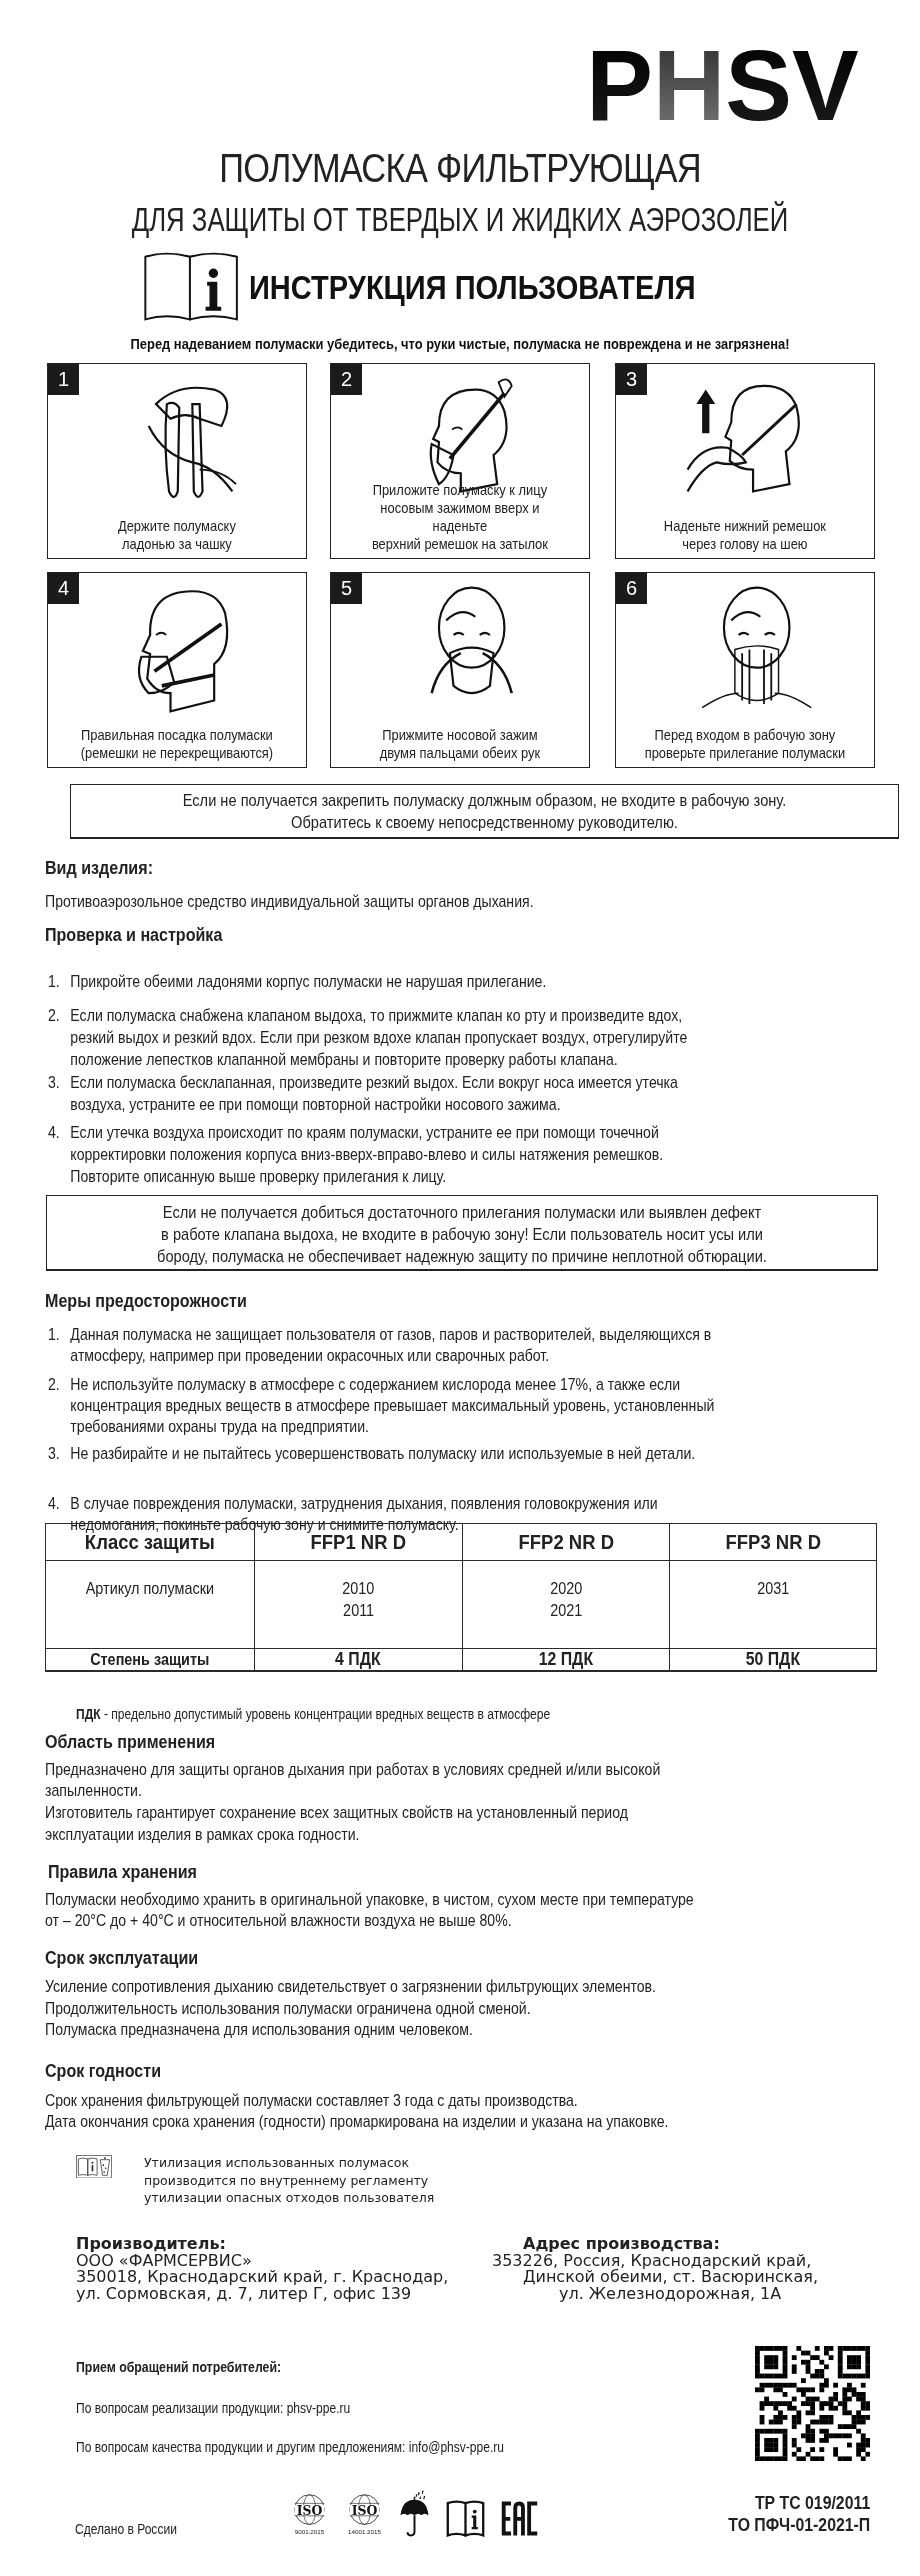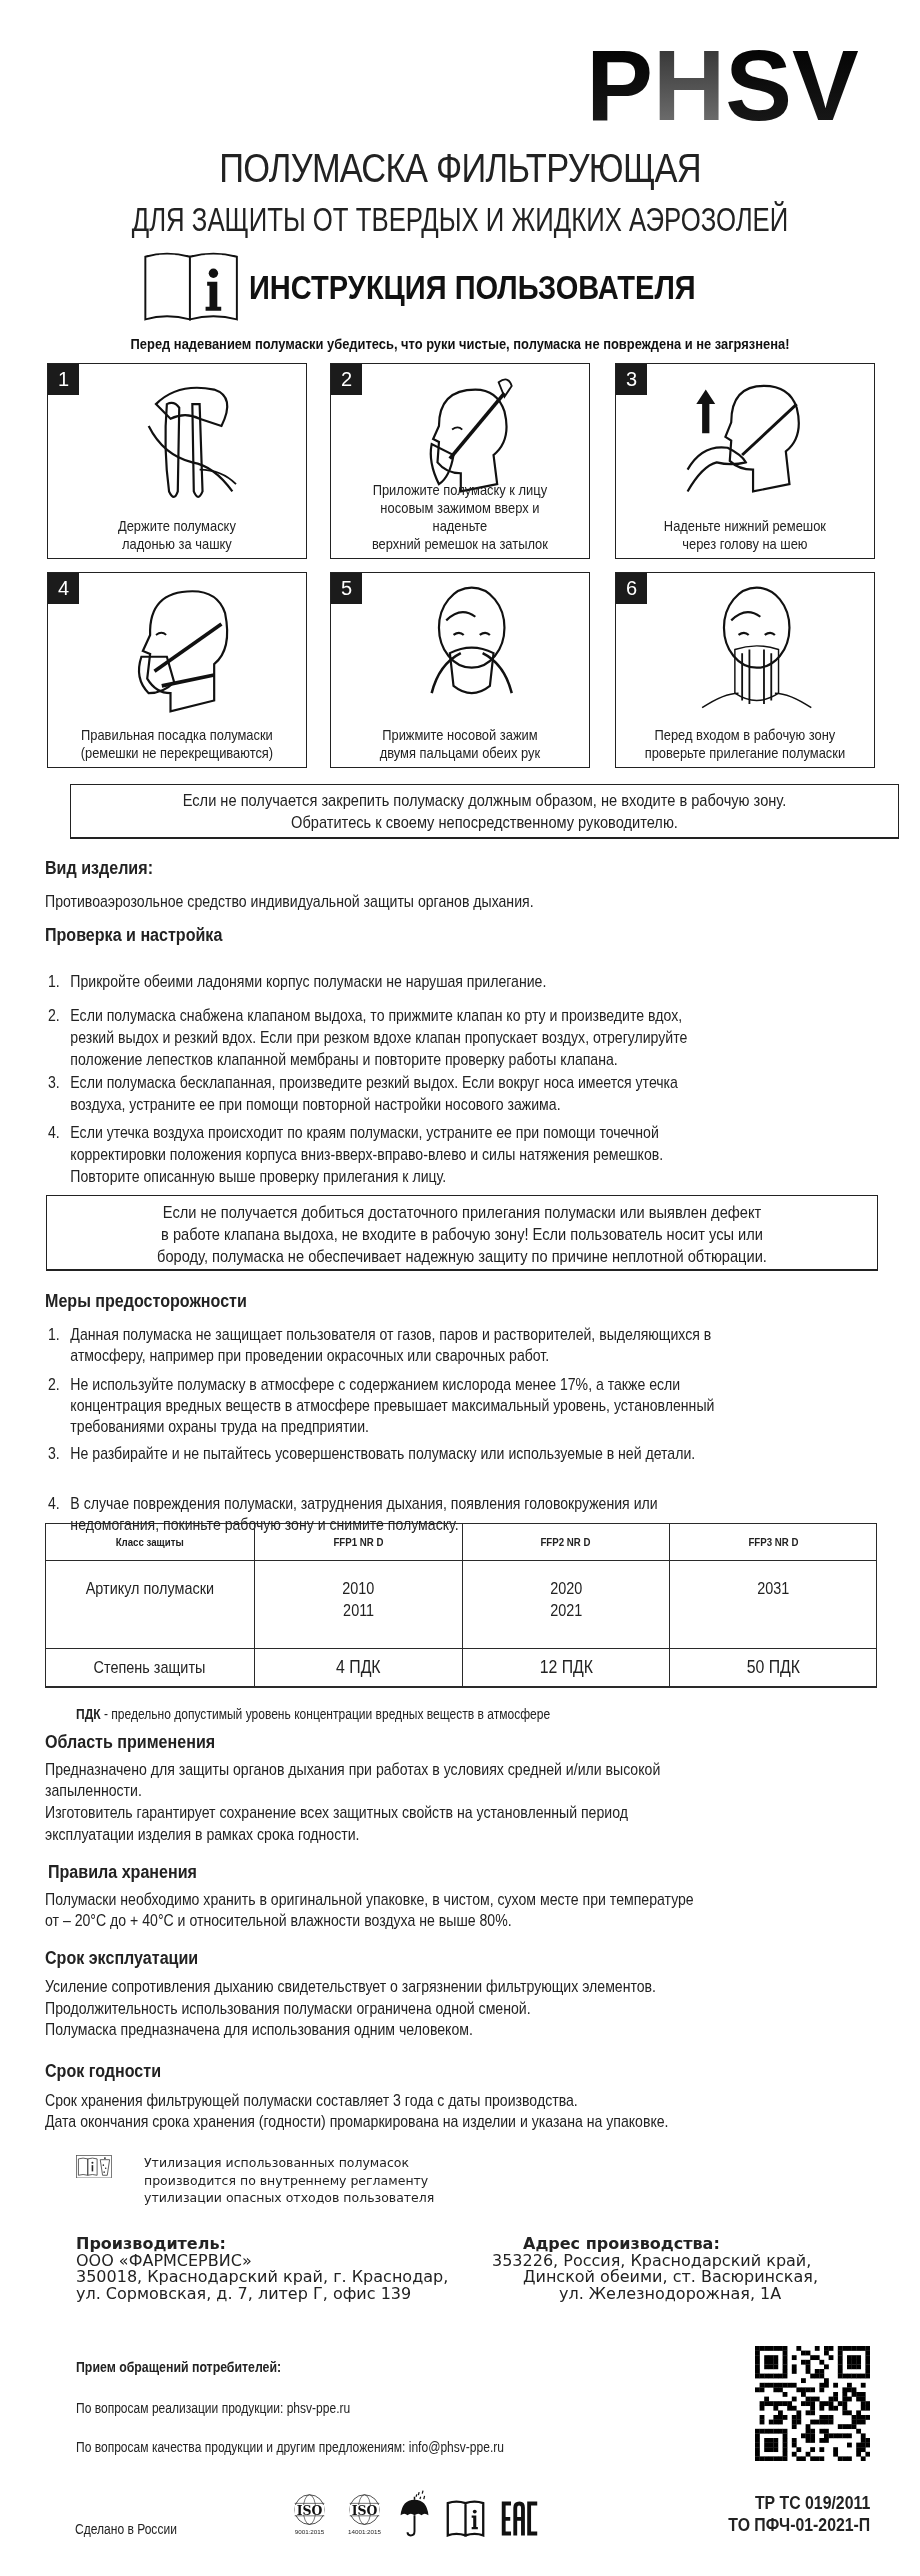--- a/index.html
+++ b/index.html
@@ -31,23 +31,23 @@
   
   .h { position: absolute; left: 45px; font-family: "Liberation Sans", sans-serif; font-weight: bold; font-size: 18.7px; color: #222; transform: scaleX(0.86); transform-origin: left; white-space: nowrap; }
   .p { position: absolute; left: 45px; font-family: "Liberation Sans", sans-serif; font-size: 16.4px; line-height: 22px; color: #222; transform: scaleX(0.86); transform-origin: left; white-space: nowrap; }
   .li { position: absolute; left: 48px; font-family: "Liberation Sans", sans-serif; font-size: 16.4px; line-height: 21px; color: #222; transform: scaleX(0.86); transform-origin: left; white-space: nowrap; }
   .li .n { position: absolute; left: 0; top: 0; }
   .li .t { display: block; padding-left: 26px; }
 
   
   table.prot { position: absolute; left: 45px; top: 1523px; width: 832px; border-collapse: collapse; font-family: "Liberation Sans", sans-serif; color: #222; }
   table.prot td, table.prot th { border: 1.6px solid #2a2a2a; text-align: center; }
-  table.prot tr.hdr td { height: 37px; font-weight: bold; font-size: 11px; }
+  table.prot tr.hdr td { height: 37px; font-weight: bold; font-size: 21px; }
   table.prot tr.mid td { height: 88px; vertical-align: top; padding-top: 15.6px; font-size: 16.4px; line-height: 22px; }
-  table.prot tr.bot td { height: 38px; font-weight: normal; font-size: 18px; }
+  table.prot tr.bot td { height: 22px; font-weight: bold; font-size: 18px; }
   table.prot tr.bot td.lbl { font-size: 16.4px; }
   table.prot tr:last-child td { border-bottom-width: 2.3px; }
   .sq { display: inline-block; transform: scaleX(0.88); }
 
   .small { position: absolute; font-family: "DejaVu Sans", sans-serif; font-size: 16px; line-height: 16.4px; color: #222; white-space: nowrap; }
   .smallb { font-weight: bold; }
 
   #disposal-icon { left: 76px; top: 2155px; width: 36px; height: 23.4px; }
   #qr { left: 755px; top: 2346px; width: 115px; height: 115px; }
   .footer-icons { position: absolute; left: 290px; top: 2490px; height: 47px; display: flex; gap: 15.6px; align-items: flex-end; }

